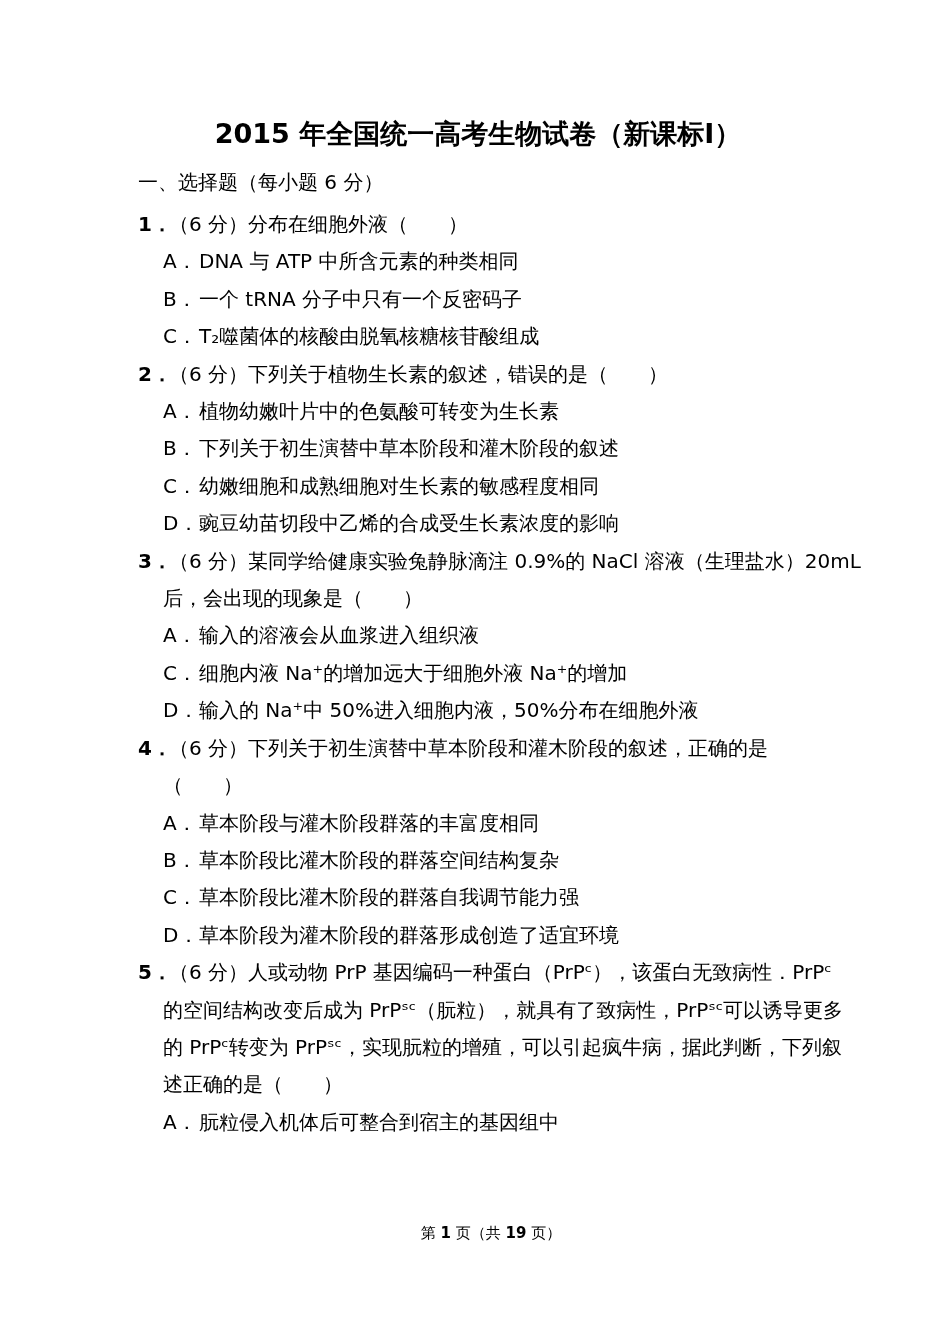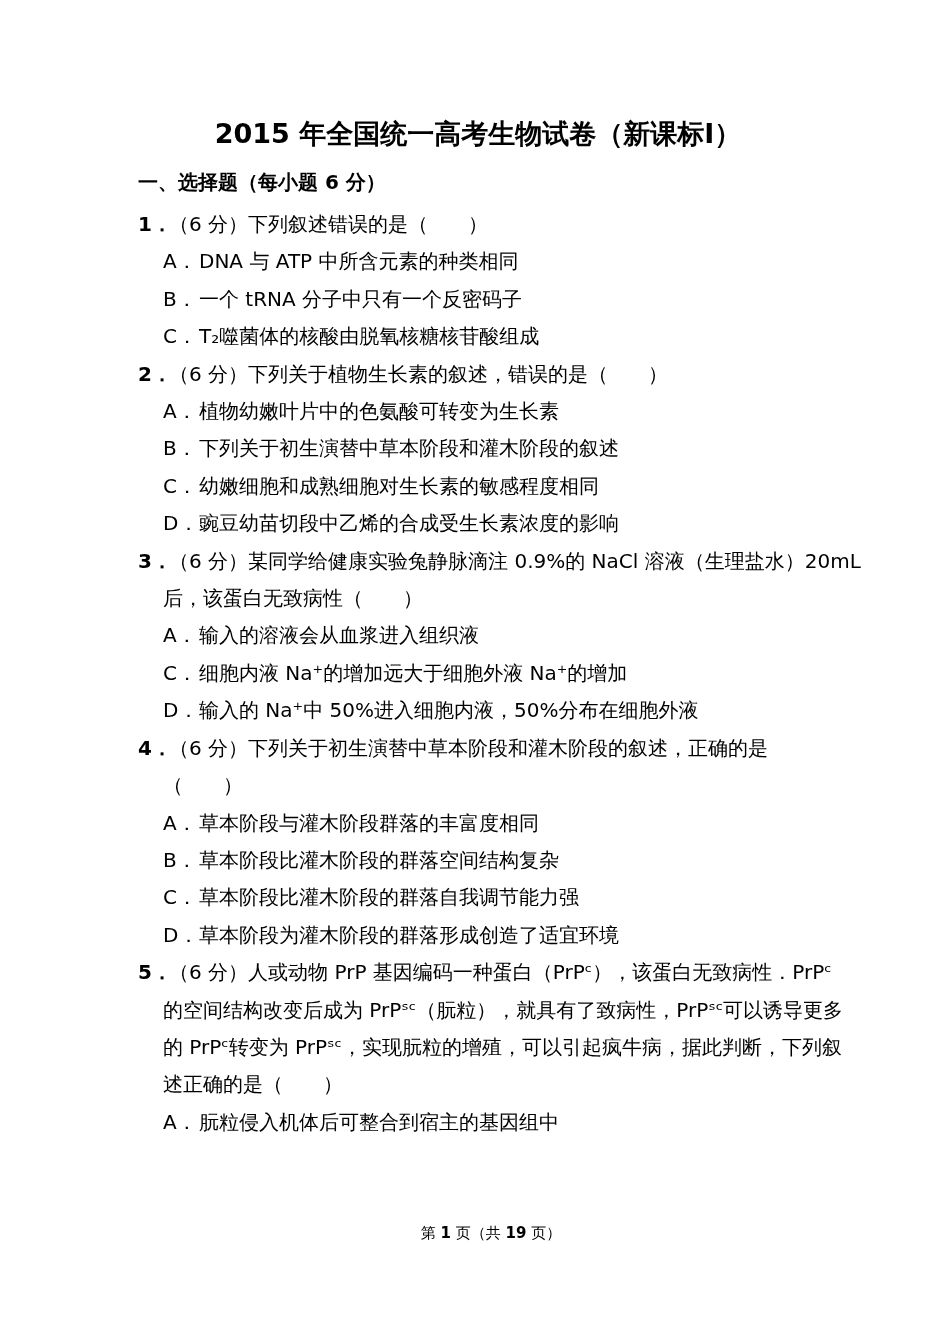--- a/index.html
+++ b/index.html
@@ -20,21 +20,21 @@
     text-align: center;
     font-size: 27px;
     font-weight: 700;
     margin: 3px;
   }
   .section-heading {
     position: absolute;
     top: 169px;
     left: 138px;
     font-size: 20px;
-    font-weight: 700;
+    font-weight: 400;
     margin: 0;
   }
   .content {
     position: absolute;
     top: 206px;
     left: 138px;
     width: 700px;
     font-size: 20px;
     line-height: 37.4px;
   }
@@ -64,37 +64,37 @@
 
 <div class="page">
 
   <h1 class="title">2015 年全国统一高考生物试卷（新课标Ⅰ）</h1>
 
   <h2 class="section-heading">一、选择题（每小题 6 分）</h2>
 
   <div class="content">
 
     <div>
-      <div class="line"><span class="qnum">1．</span><span>（6 分）</span><span>下列叙述错误的是（　　）</span></div>
+      <div class="line"><span class="qnum">1．</span><span>（6 分）</span><span>分布在细胞外液（　　）</span></div>
       <div class="line indent"><span class="opt-label">A．</span><span>DNA 与 ATP 中所含元素的种类相同</span></div>
       <div class="line indent"><span class="opt-label">B．</span><span>一个 tRNA 分子中只有一个反密码子</span></div>
       <div class="line indent"><span class="opt-label">C．</span><span>T₂噬菌体的核酸由脱氧核糖核苷酸组成</span></div>
     </div>
 
     <div>
       <div class="line"><span class="qnum">2．</span><span>（6 分）</span><span>下列关于植物生长素的叙述，错误的是（　　）</span></div>
       <div class="line indent"><span class="opt-label">A．</span><span>植物幼嫩叶片中的色氨酸可转变为生长素</span></div>
       <div class="line indent"><span class="opt-label">B．</span><span>下列关于初生演替中草本阶段和灌木阶段的叙述</span></div>
       <div class="line indent"><span class="opt-label">C．</span><span>幼嫩细胞和成熟细胞对生长素的敏感程度相同</span></div>
       <div class="line indent"><span class="opt-label">D．</span><span>豌豆幼苗切段中乙烯的合成受生长素浓度的影响</span></div>
     </div>
 
     <div>
       <div class="line"><span class="qnum">3．</span><span>（6 分）</span><span>某同学给健康实验兔静脉滴注 0.9%的 NaCl 溶液（生理盐水）20mL</span></div>
-      <div class="line indent">后，该蛋白无致病性（　　）</div>
+      <div class="line indent">后，会出现的现象是（　　）</div>
       <div class="line indent"><span class="opt-label">A．</span><span>输入的溶液会从血浆进入组织液</span></div>
       <div class="line indent"><span class="opt-label">C．</span><span>细胞内液 Na⁺的增加远大于细胞外液 Na⁺的增加</span></div>
       <div class="line indent"><span class="opt-label">D．</span><span>输入的 Na⁺中 50%进入细胞内液，50%分布在细胞外液</span></div>
     </div>
 
     <div>
       <div class="line"><span class="qnum">4．</span><span>（6 分）</span><span>下列关于初生演替中草本阶段和灌木阶段的叙述，正确的是</span></div>
       <div class="line indent">（　　）</div>
       <div class="line indent"><span class="opt-label">A．</span><span>草本阶段与灌木阶段群落的丰富度相同</span></div>
       <div class="line indent"><span class="opt-label">B．</span><span>草本阶段比灌木阶段的群落空间结构复杂</span></div>

